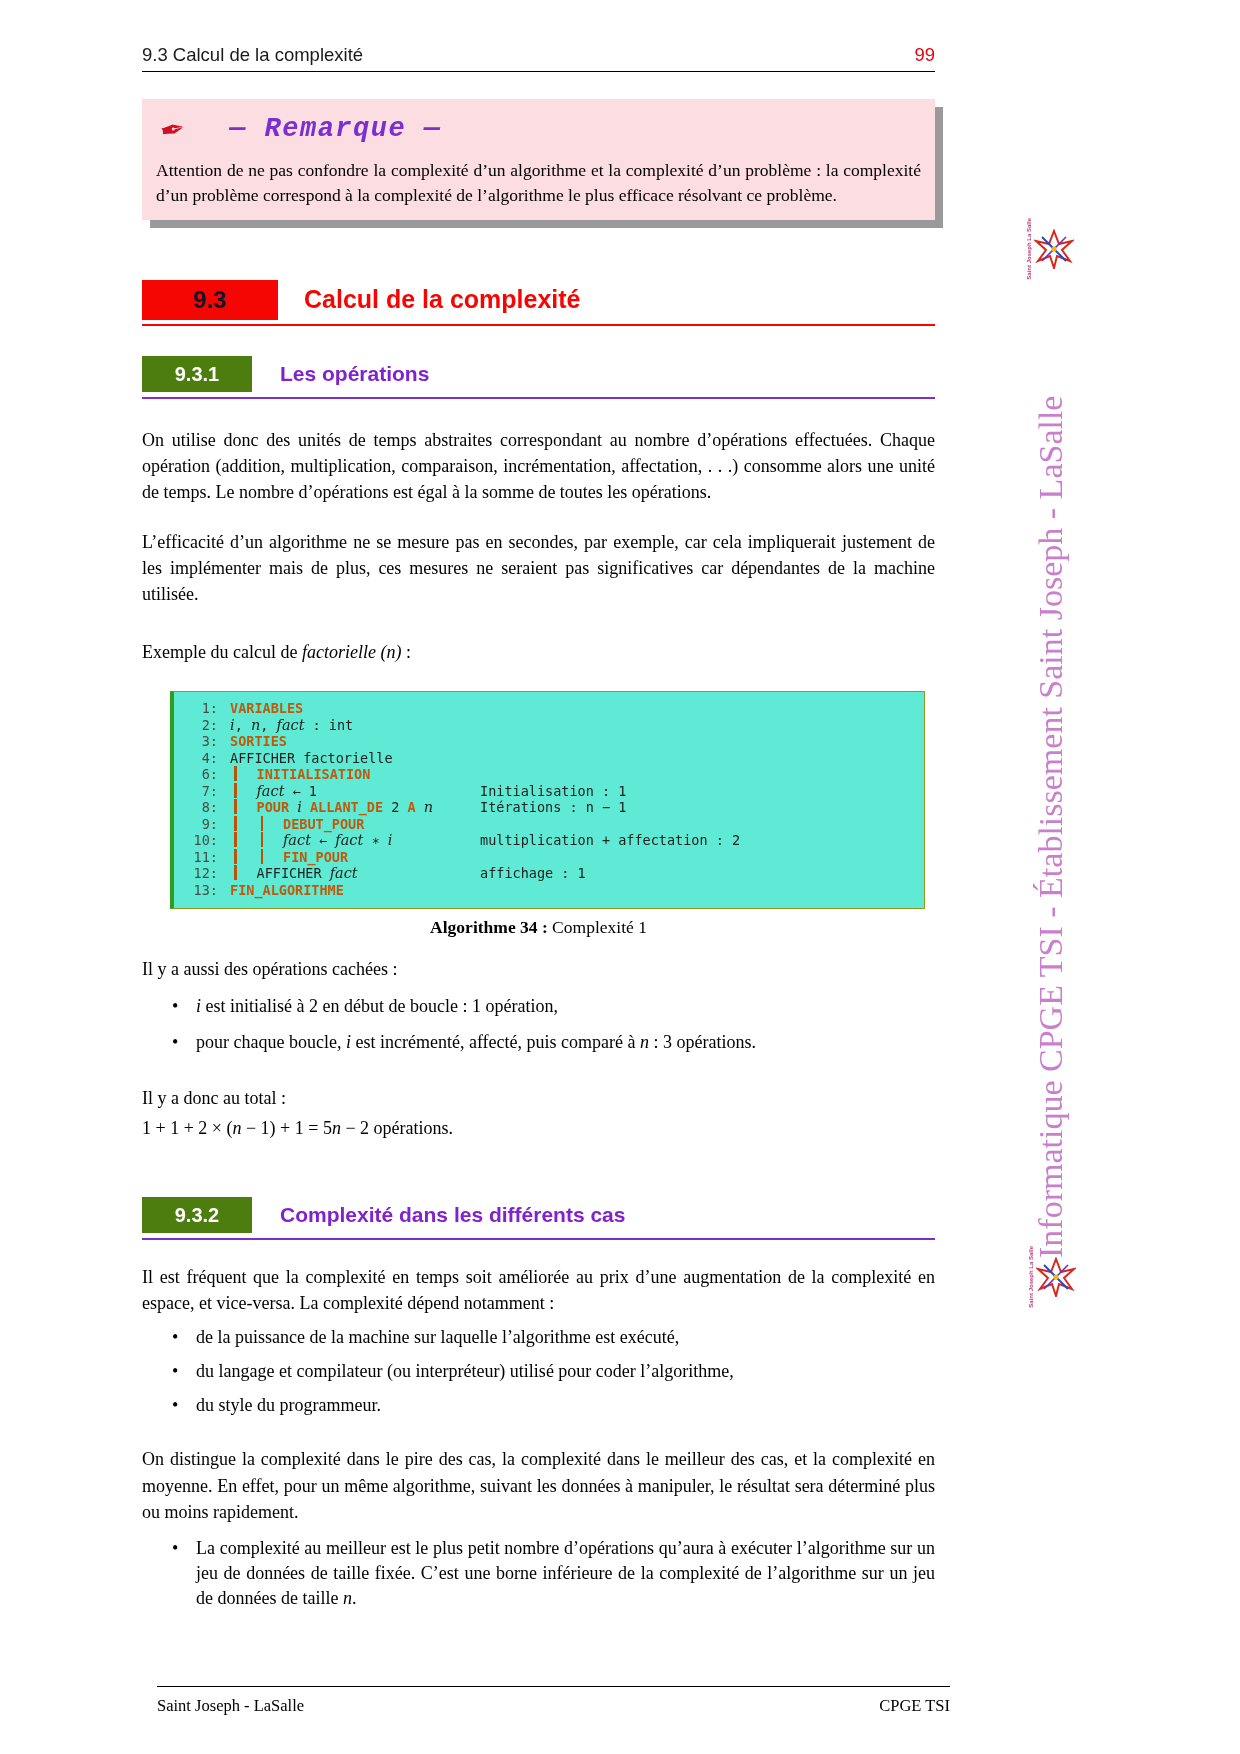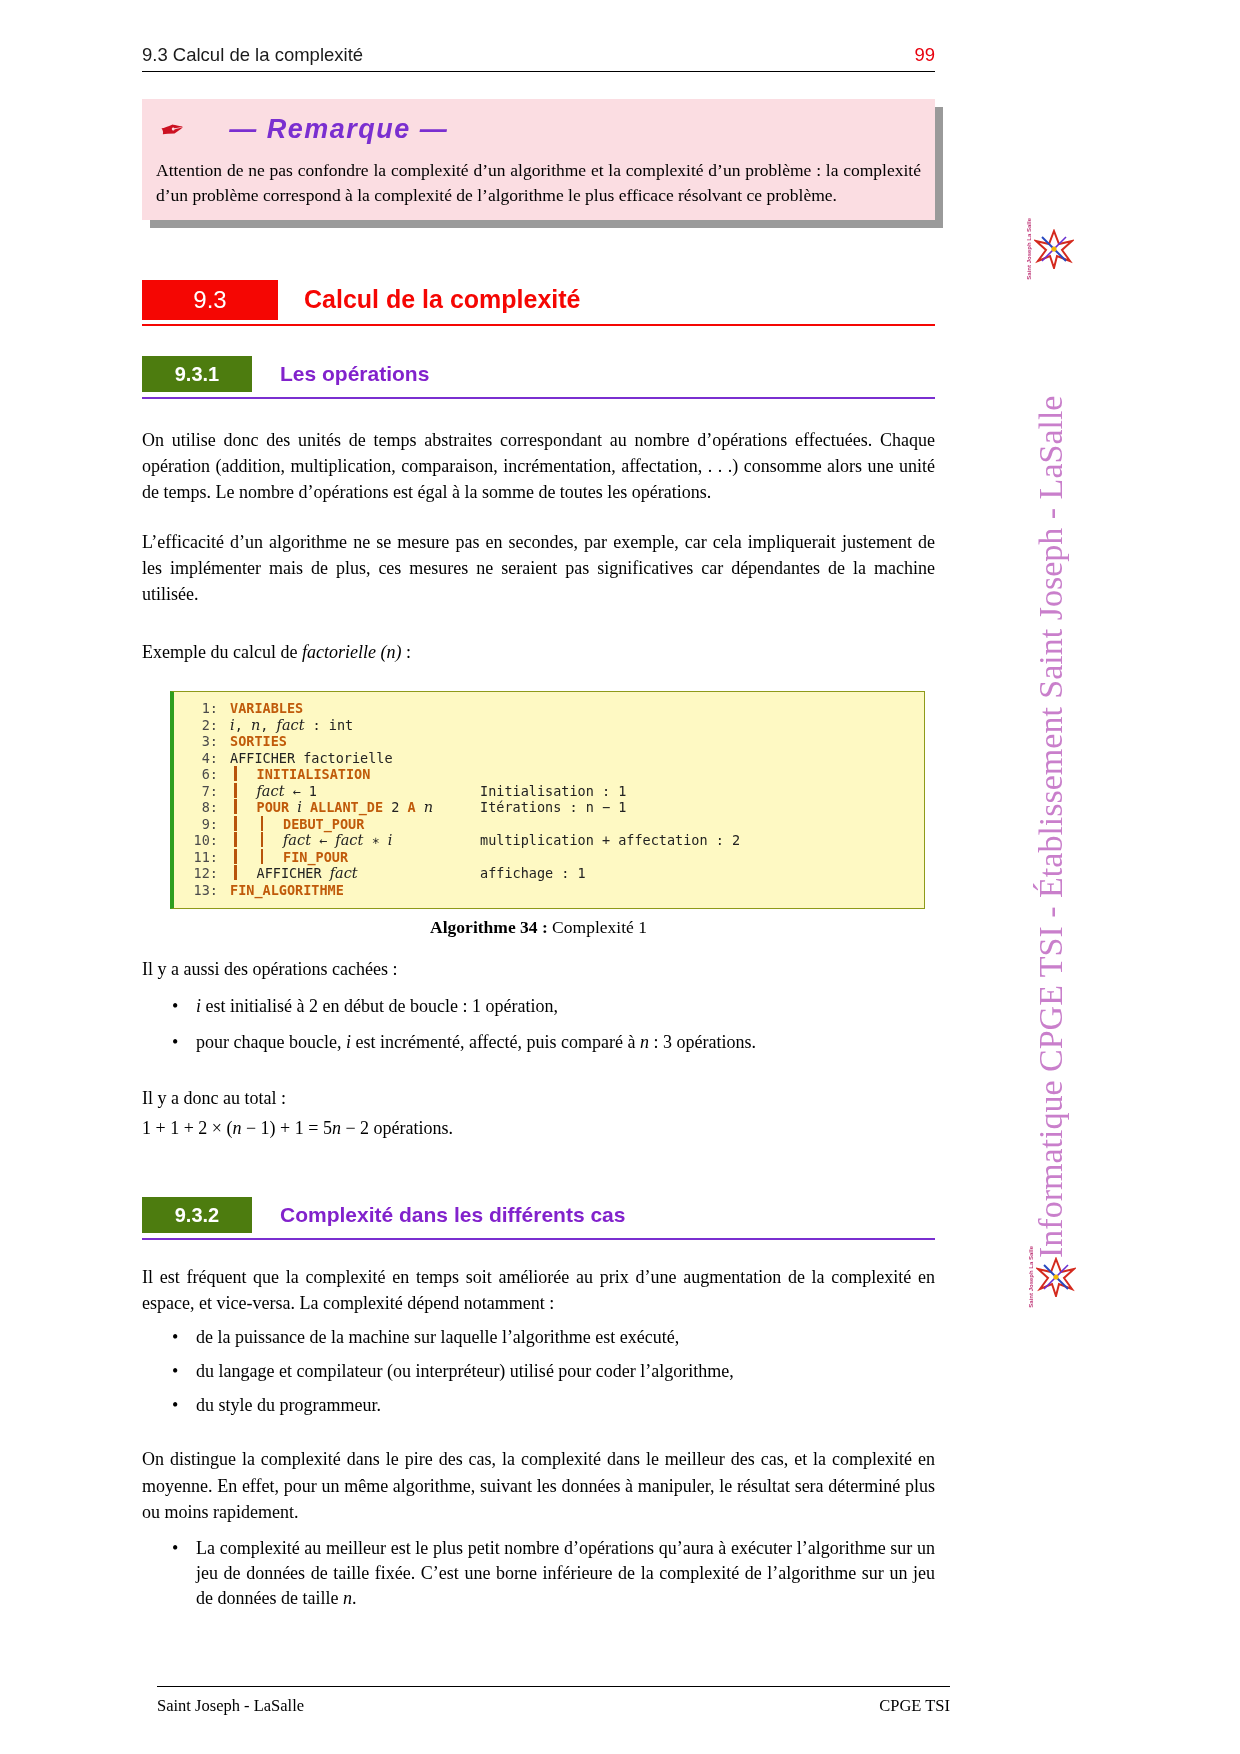--- a/index.html
+++ b/index.html
@@ -12,47 +12,47 @@
   .header { margin-top:44px; display:flex; justify-content:space-between; align-items:flex-end;
             border-bottom:1.6px solid #000; padding-bottom:5px;
             font-family:"Liberation Sans", sans-serif; font-size:18.5px; color:#1a1a1a; }
   .header-right { color:#e8000d; }
 
   
   .remark { margin-top:27px; background:#fbdde2; box-shadow:8px 8px 0 #9a9a9a; padding:8px 14px 12px; }
   .remark-head { display:flex; align-items:center; gap:44px; height:44px; }
   .pen-icon { color:#cc1122; font-size:30px; transform:rotate(-12deg); margin-left:4px; }
   .remark-title { color:#7a2fd0; font-size:27px; font-weight:bold; font-style:italic;
-                  font-family:Liberation Sans, sans-serif; letter-spacing:1.5px; }
+                  font-family:Liberation Mono, monospace; letter-spacing:1.5px; }
   .remark-body { margin-top:7px; font-size:17.5px; line-height:1.42; text-align:justify; }
 
   
   .section-banner { margin-top:60px; display:flex; align-items:center; gap:26px; }
-  .section-num { background:#f50603; color:#ffffff; font-family:"Liberation Sans", sans-serif;
-                 font-weight:normal; font-size:24px; width:136px; height:40px;
+  .section-num { background:#f50603; color:#0f172a; font-family:"Liberation Sans", sans-serif;
+                 font-weight:bold; font-size:24px; width:136px; height:40px;
                  display:flex; align-items:center; justify-content:center; }
   .section-title { color:#f50603; font-family:"Liberation Sans", sans-serif; font-weight:bold; font-size:25px; }
   .section-rule { margin-top:4px; height:2.5px; background:#f50603; }
 
   
   .sub-banner { display:flex; align-items:center; gap:28px; }
   .sub1-banner { margin-top:30px; }
   .sub2-banner { margin-top:56px; }
   .sub-num { background:#4d7c0f; color:#fff; font-family:"Liberation Sans", sans-serif;
              font-weight:bold; font-size:20px; width:110px; height:36px;
              display:flex; align-items:center; justify-content:center; }
   .sub-title { color:#8222cc; font-family:"Liberation Sans", sans-serif; font-weight:bold; font-size:21px; }
   .sub-rule { margin-top:5px; height:1.6px; background:#7a2fd0; }
 
   .para { margin-top:24px; font-size:18px; line-height:1.45; text-align:justify; }
   .para-gap { margin-top:28px; }
   .example-line { margin-top:32px; }
 
   
-  .algo-box { margin-top:26px; margin-left:28px; width:755px; background:#fef9c3;
+  .algo-box { margin-top:26px; margin-left:28px; width:755px; background:#5eead4;
               border:1px solid #8e9a1a; border-left:4px solid #2f9e1f; padding:8px 10px 10px 6px; }
   .algo-line { position:relative; font-family:"DejaVu Sans Mono", monospace; font-size:13.5px;
                line-height:16.5px; color:#222; white-space:nowrap; }
   .algo-num { display:inline-block; width:38px; text-align:right; margin-right:12px; color:#4a4a4a; }
   .algo-bar { display:inline-block; width:2.5px; height:15px; background:#b8540a;
               vertical-align:-2px; margin:0 20px 0 4px; }
   .algo-comment { position:absolute; left:300px; top:0; color:#222; }
   .seg-kw { color:#c05a0a; font-weight:bold; }
   .seg-pl { color:#222; }
   .seg-var { font-family:"DejaVu Serif", serif; font-style:italic; font-size:14.5px; }

